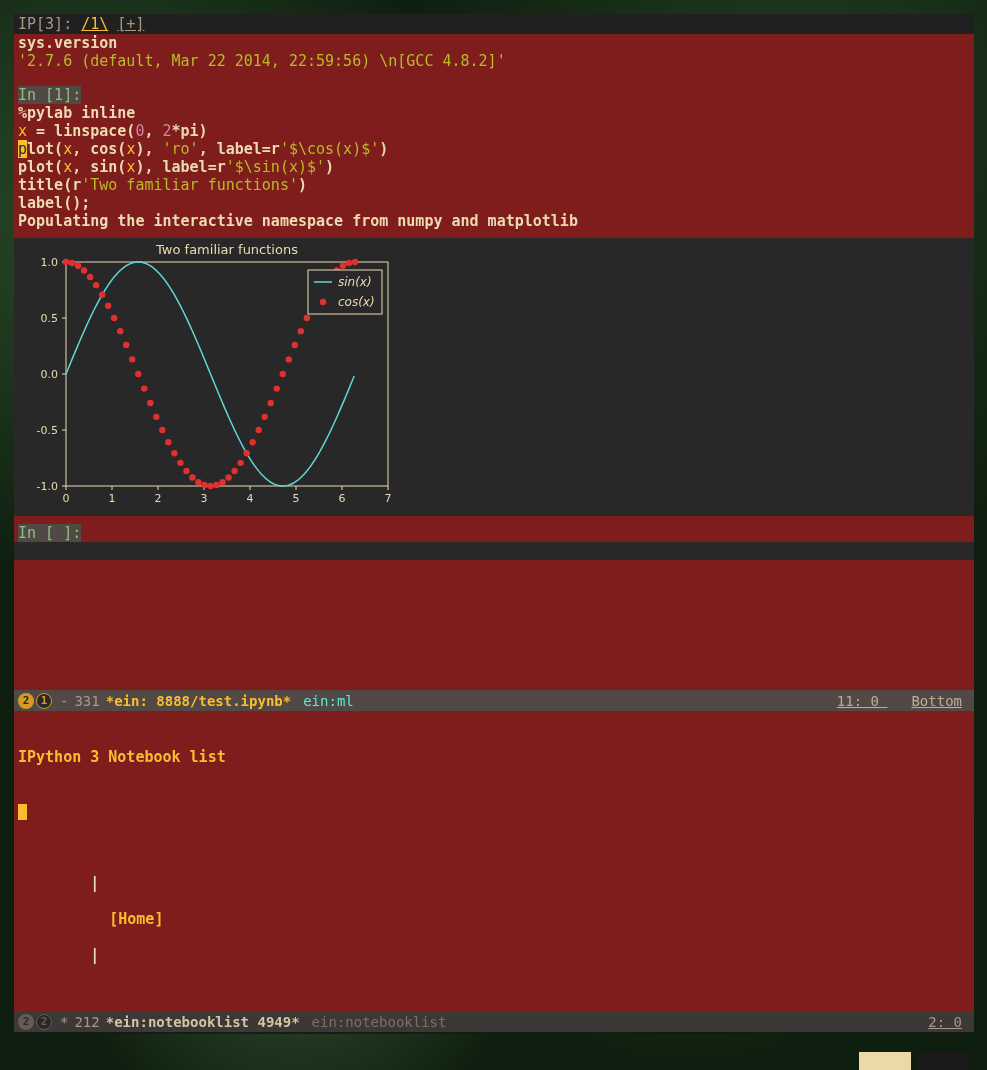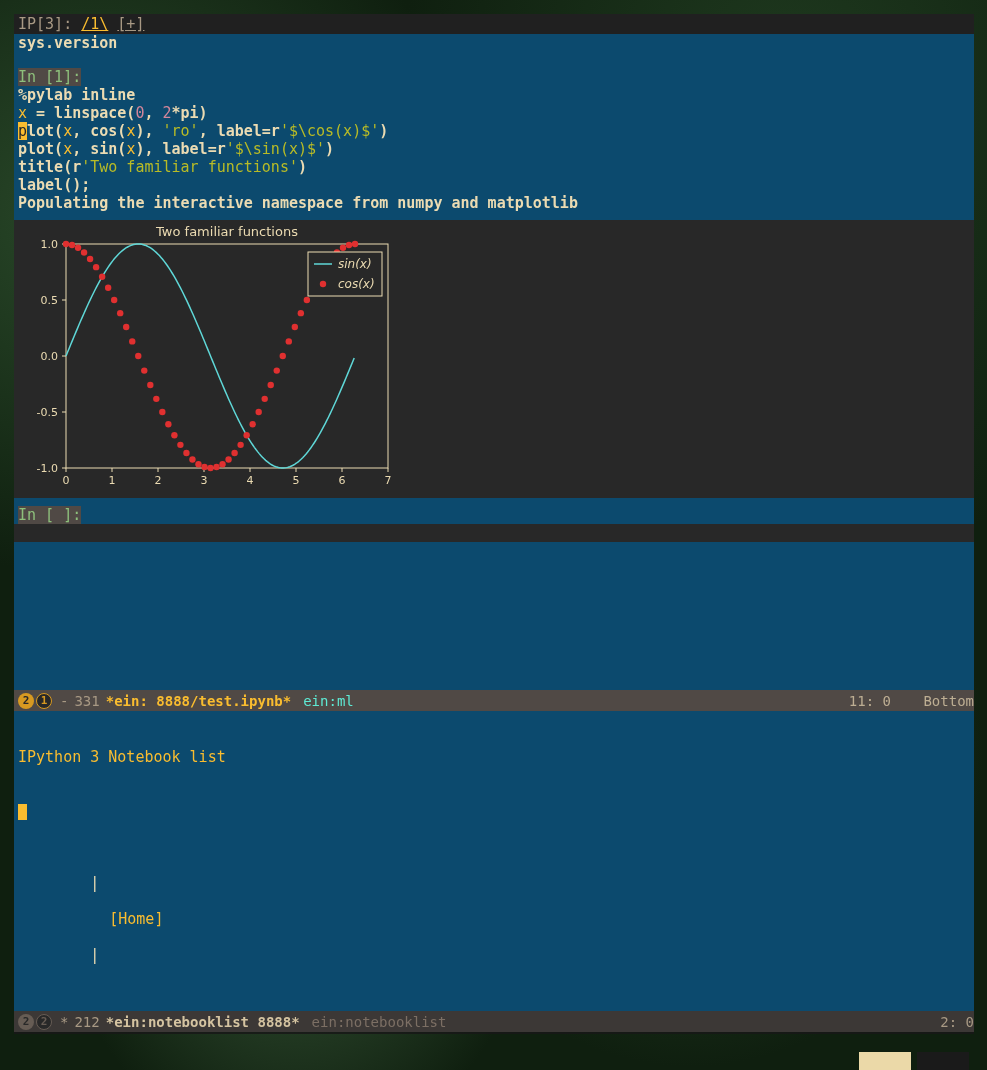--- a/index.html
+++ b/index.html
@@ -20,25 +20,25 @@
 }
 .main-window {
   position: absolute;
   left: 14px;
   top: 14px;
   width: 960px;
   height: 1020px;
   background: rgba(24, 24, 24, 0.85);
 }
 .pane {
-  background: #0c4a6e;
+  background: #7f1d1d;
   color: #ebdbb2;
 }
 .pane-top { height: 676px; }
-.pane-bottom { height: 300px; }
+.pane-bottom { height: 300px; font-weight: bold; }
 .tab-line {
   background: #202020;
   padding: 1px 4px;
   color: #a89984;
 }
 .tab-active { color: #fabd2f; text-decoration: underline; }
 .tab-inactive { color: #a89984; text-decoration: underline; }
 .in-prompt {
   background: #504945;
   color: #8ec07c;
@@ -70,21 +70,21 @@
   display: inline-flex;
   width: 16px; height: 16px;
   border-radius: 50%;
   align-items: center; justify-content: center;
   font-size: 11px; font-weight: bold;
 }
 .ml-b1 { background: #d79921; color: #282828; }
 .ml-b2 { background: #282828; color: #d79921; border:1px solid #d79921;}
 .ml-buf { color: #fabd2f; font-weight: bold; }
 .ml-mode { color: #5eead4; margin-left: 12px; }
-.ml-right { position: absolute; right: 0; }
+.ml-right { position: absolute; right: 12px; text-decoration: underline; }
 .notebook-list { padding: 1px 4px; white-space: pre; }
 .nl-link { color: #fabd2f; margin-left: 19px; }
 .nl-normal { color: #ebdbb2; }
 .nl-caption { color: #fabd2f; font-size:15px;}
 .nl-cursor {
   display:inline-block;
   width:9px; height:16px;
   background:#fabd2f;
   vertical-align:middle;
 }
@@ -104,20 +104,21 @@
 
   <div class="pane pane-top">
 
     <div class="tab-line">
       <span class="txt-gray">IP[3]:</span>
       <span class="tab-active">/1\</span>
       <span class="tab-inactive">[+]</span>
     </div>
 
     <div class="code-line"><span class="txt-default">sys.version</span></div>
+    <div class="code-line"><span class="txt-green">'2.7.6 (default, Mar 22 2014, 22:59:56) \n[GCC 4.8.2]'</span></div>
 
     <div style="height:16px"></div>
 
     <div class="code-line"><span class="in-prompt">In [1]:</span></div>
     <div class="code-line"><span class="txt-default">%pylab inline</span></div>
     <div class="code-line"><span class="txt-yellow">x</span><span class="txt-default"> = linspace(</span><span class="txt-mag">0</span><span class="txt-default">, </span><span class="txt-mag">2</span><span class="txt-default">*pi)</span></div>
     <div class="code-line"><span class="cursor-hl">p</span><span class="txt-default">lot(</span><span class="txt-yellow">x</span><span class="txt-default">, cos(</span><span class="txt-yellow">x</span><span class="txt-default">), </span><span class="txt-green">'ro'</span><span class="txt-default">, label=r</span><span class="txt-green">'$\cos(x)$'</span><span class="txt-default">)</span></div>
     <div class="code-line"><span class="txt-default">plot(</span><span class="txt-yellow">x</span><span class="txt-default">, sin(</span><span class="txt-yellow">x</span><span class="txt-default">), label=r</span><span class="txt-green">'$\sin(x)$'</span><span class="txt-default">)</span></div>
     <div class="code-line"><span class="txt-default">title(r</span><span class="txt-green">'Two familiar functions'</span><span class="txt-default">)</span></div>
     <div class="code-line"><span class="txt-default">label();</span></div>
@@ -253,21 +254,21 @@
     </div>
   </div>
 
   <div class="modeline">
     <span class="ml-badges">
       <span class="ml-badge-circ" style="background:#665c54;color:#282828">2</span>
       <span class="ml-badge-circ" style="background:#282828;color:#665c54;border:1px solid #665c54">2</span>
     </span>
     <span class="txt-gray">*</span>
     <span class="txt-gray" style="margin:4px 6px">212</span>
-    <span class="ml-buf" style="color:#d5c4a1">*ein:notebooklist 8888*</span>
+    <span class="ml-buf" style="color:#d5c4a1">*ein:notebooklist 4949*</span>
     <span class="ml-mode" style="color:#7c6f64">ein:notebooklist</span>
     <span class="ml-right">
       <span>2: 0</span>
     </span>
   </div>
 
 </div>
 
 <div class="bottom-bar">
   <div class="bb-tile"></div>

